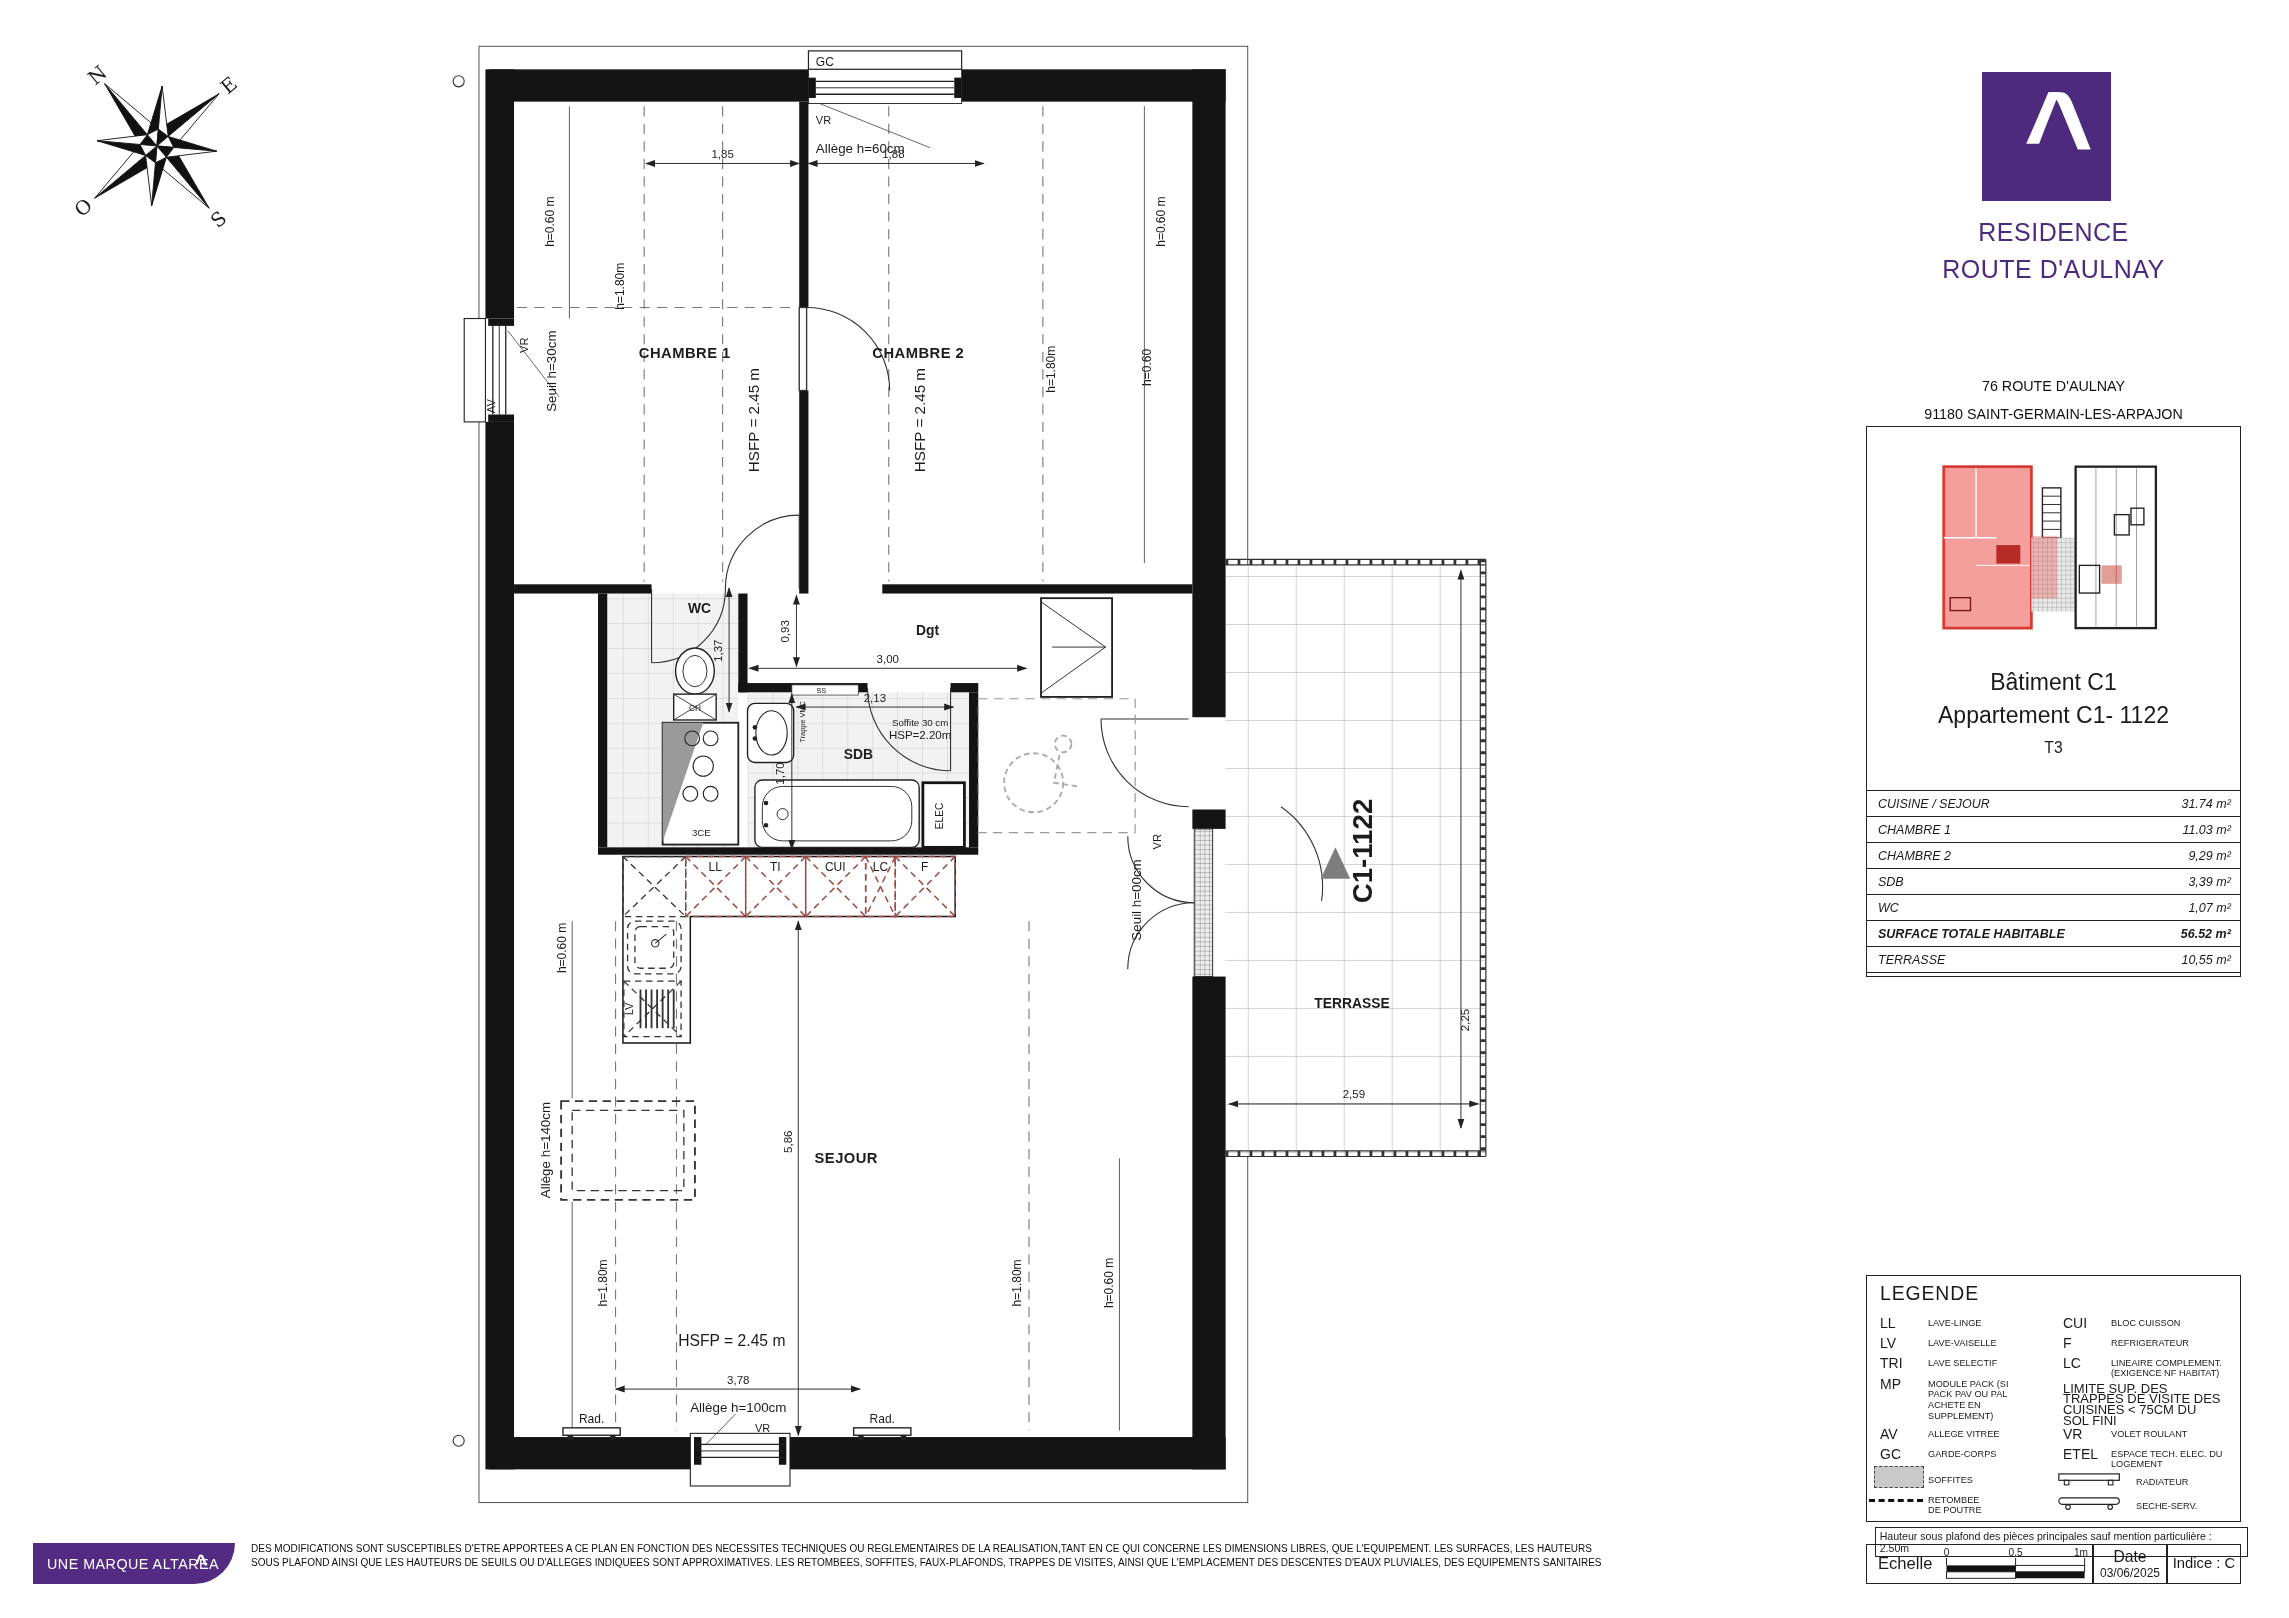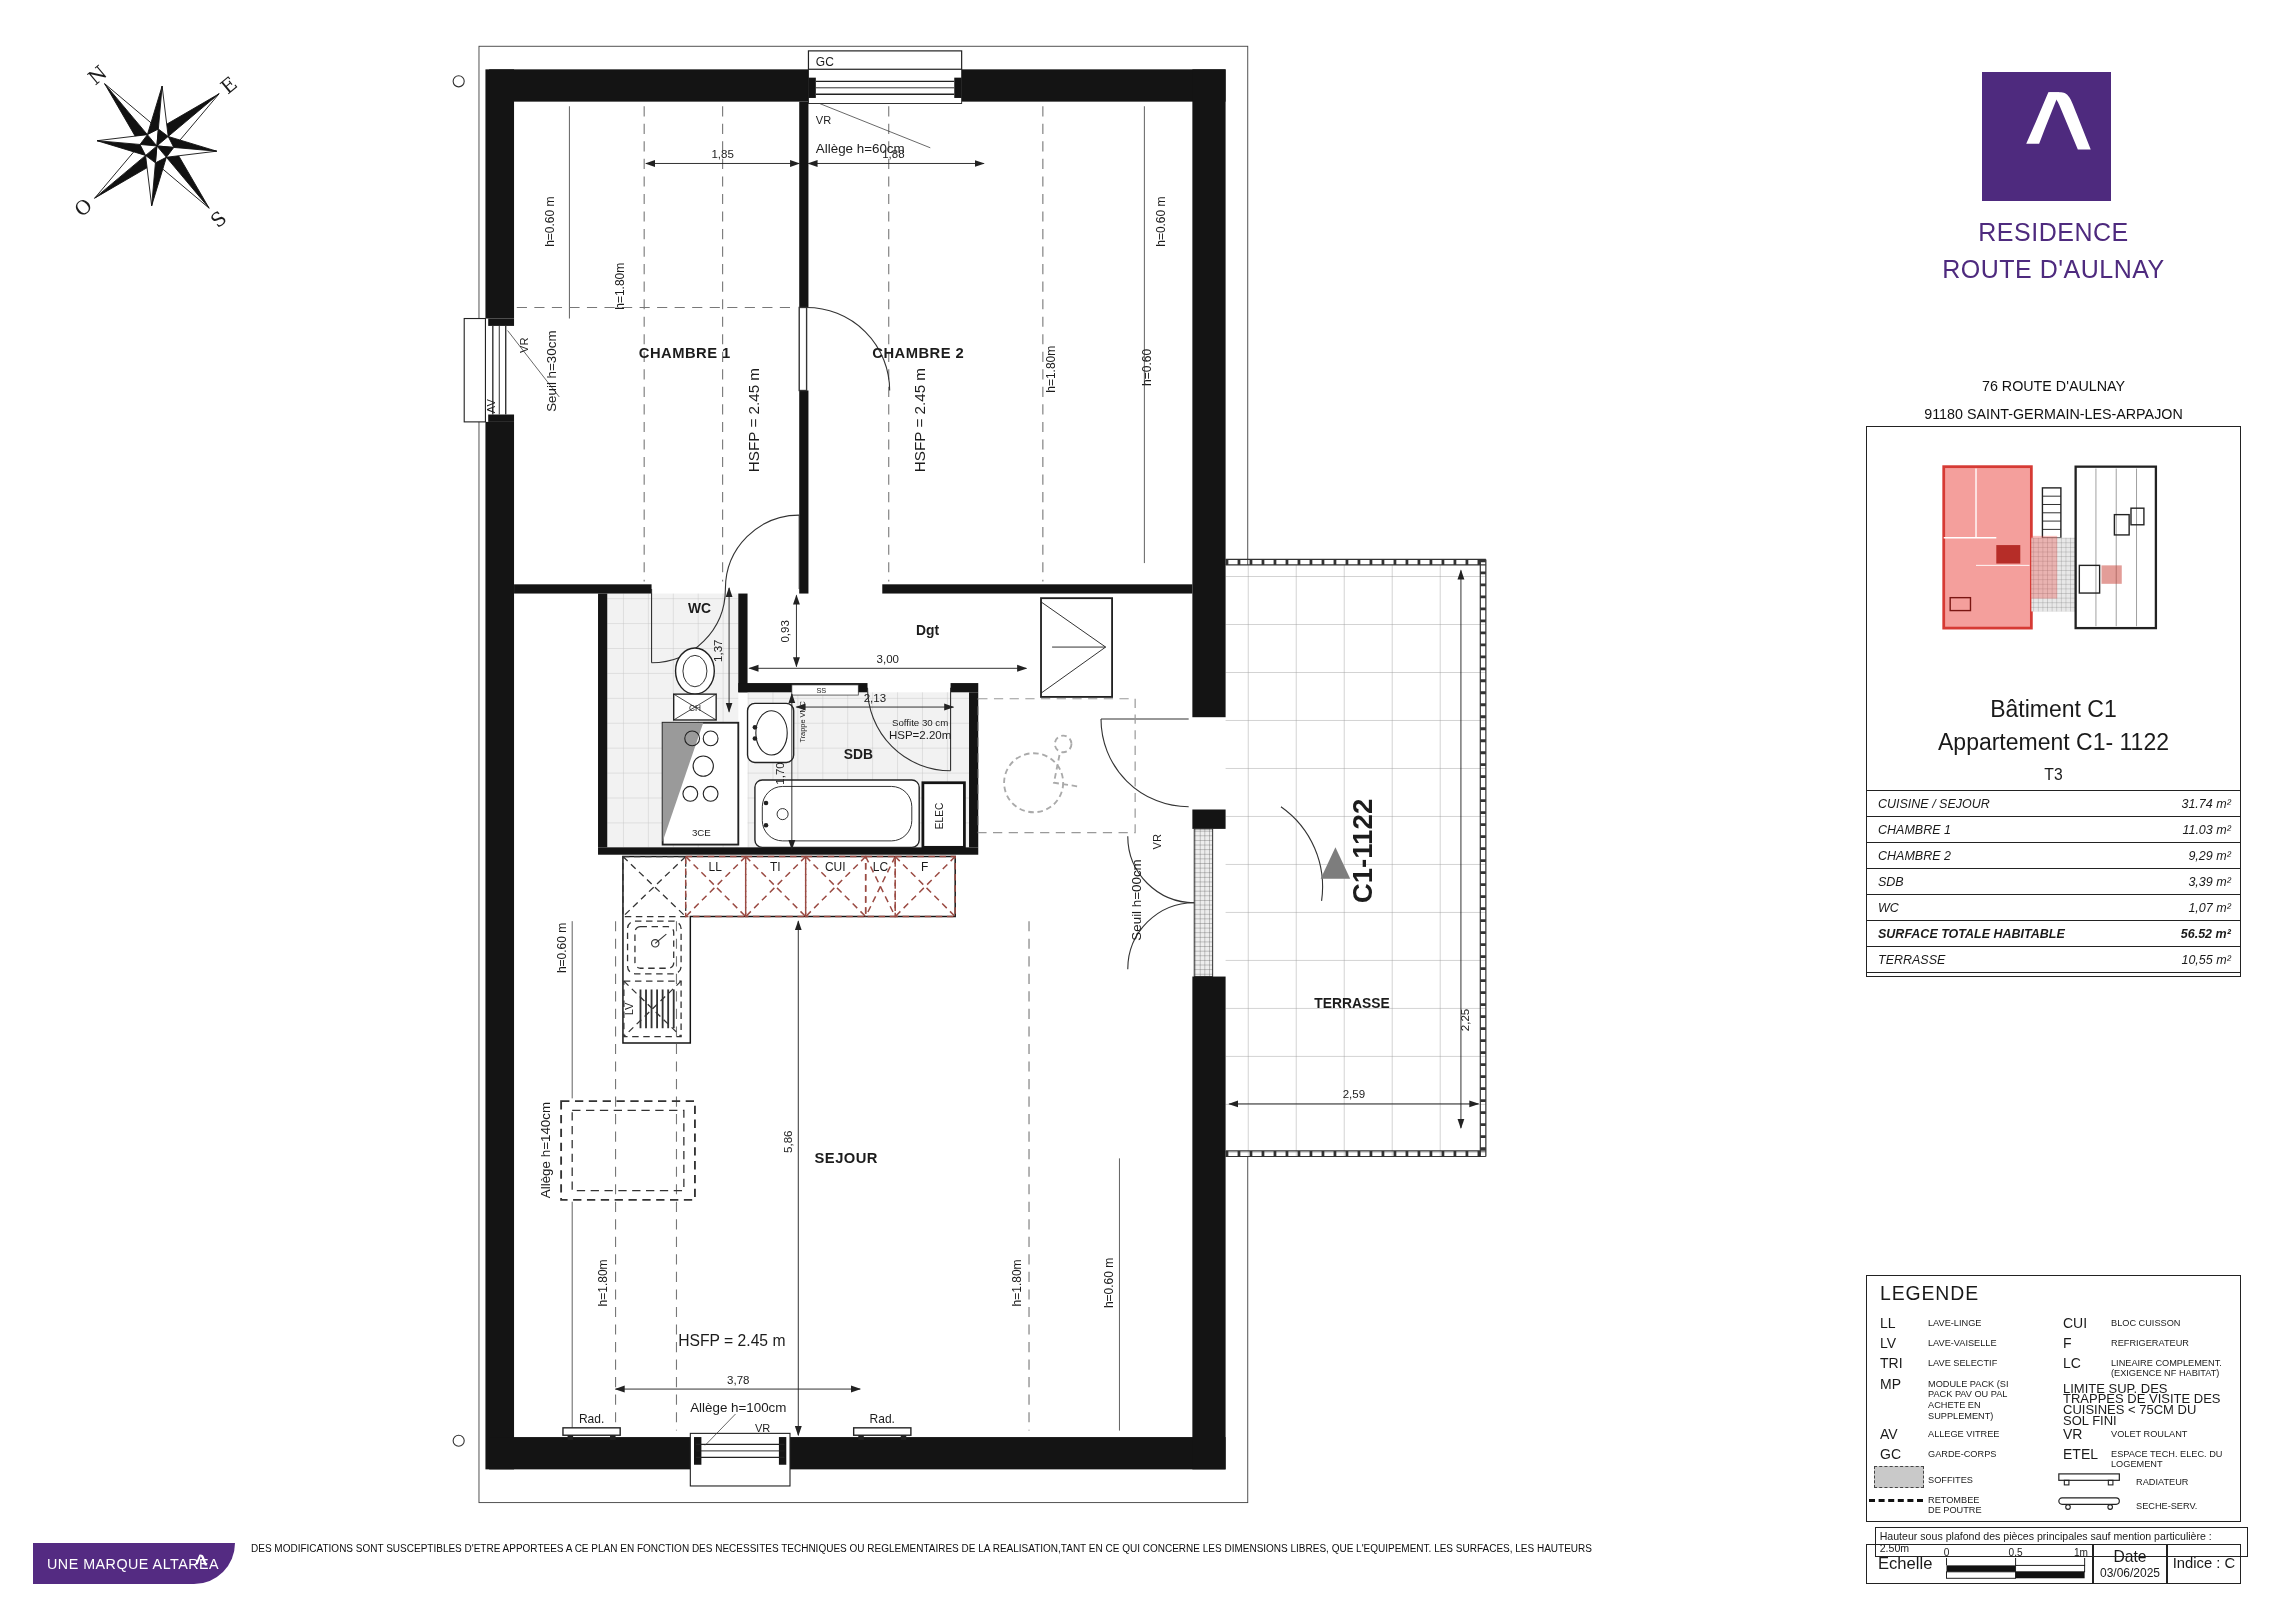--- a/index.html
+++ b/index.html
@@ -22,21 +22,21 @@
   .thinl{stroke:#555;stroke-width:1;fill:none;}
   .dim{stroke:#222;stroke-width:1;fill:none;}
   .door{stroke:#333;stroke-width:1.2;fill:none;}
   .fix{stroke:#222;stroke-width:1.5;fill:#fff;}
   .redc{stroke:#9a4a42;stroke-width:1.6;stroke-dasharray:7 5;fill:none;}
   .blkd{stroke:#333;stroke-width:1.4;stroke-dasharray:7 5;fill:none;}
   .brand{position:absolute;left:1866px;width:375px;text-align:center;color:#4e2a7e;font-size:25px;letter-spacing:0.5px;}
   .addr{position:absolute;left:1866px;width:375px;text-align:center;font-size:14.3px;color:#111;}
   .logo{position:absolute;left:1982px;top:72px;width:129px;height:129px;background:#4e2a7e;}
   .infobox{position:absolute;left:1866px;top:426px;width:373px;height:549px;border:1.4px solid #222;}
-  .unit-t{position:absolute;width:100%;text-align:center;margin-top:27px;}
+  .unit-t{position:absolute;width:100%;text-align:center;}
   .stable{position:absolute;left:0;top:363px;width:100%;border-top:1.4px solid #222;}
   .srow{display:flex;justify-content:space-between;align-items:center;height:25px;
         border-bottom:1.4px solid #222;padding:0 9.2px 0 11px;font-size:12.5px;font-style:italic;}
   .srow.bold{font-weight:bold;}
   .legendbox{position:absolute;left:1866px;top:1275px;width:373px;height:245px;border:1.8px solid #222;}
   .leg-title{position:absolute;left:13px;top:5.5px;font-size:19.4px;letter-spacing:0.9px;}
   .leg-item{position:absolute;display:flex;}
   .leg-abbr{font-size:14px;width:48px;flex:none;}
   .leg-desc{font-size:9.2px;line-height:10.6px;padding-top:2.8px;}
   .ceilnote{position:absolute;left:1866px;top:1527px;width:373px;border:0.9px solid #222;
@@ -577,14 +577,15 @@
 
 <div class="banner">
   <span>UNE MARQUE ALTAREA</span>
   <svg style="position:absolute;right:24px;top:8.3px" width="24" height="24" viewBox="0 0 140 140">
     <polygon points="58,55 72,22 84,22 68,62 62,78 48,78" fill="#fff"></polygon>
     <path d="M72,22 L84,22 C94,22 96,28 103,46 L118,84 L104,84 L84,36 C80,27 76,24 72,22 Z" fill="#fff"></path>
   </svg>
 </div>
 <div class="disc">
   <div>DES MODIFICATIONS SONT SUSCEPTIBLES D'ETRE APPORTEES A CE PLAN EN FONCTION DES NECESSITES TECHNIQUES OU REGLEMENTAIRES DE LA REALISATION,TANT EN CE QUI CONCERNE LES DIMENSIONS LIBRES, QUE L'EQUIPEMENT. LES SURFACES, LES HAUTEURS</div>
+  <div>SOUS PLAFOND AINSI QUE LES HAUTEURS DE SEUILS OU D'ALLEGES INDIQUEES SONT APPROXIMATIVES. LES RETOMBEES, SOFFITES, FAUX-PLAFONDS, TRAPPES DE VISITES, AINSI QUE L'EMPLACEMENT DES DESCENTES D'EAUX PLUVIALES, DES EQUIPEMENTS SANITAIRES</div>
 </div>
 
 
 </body></html>

